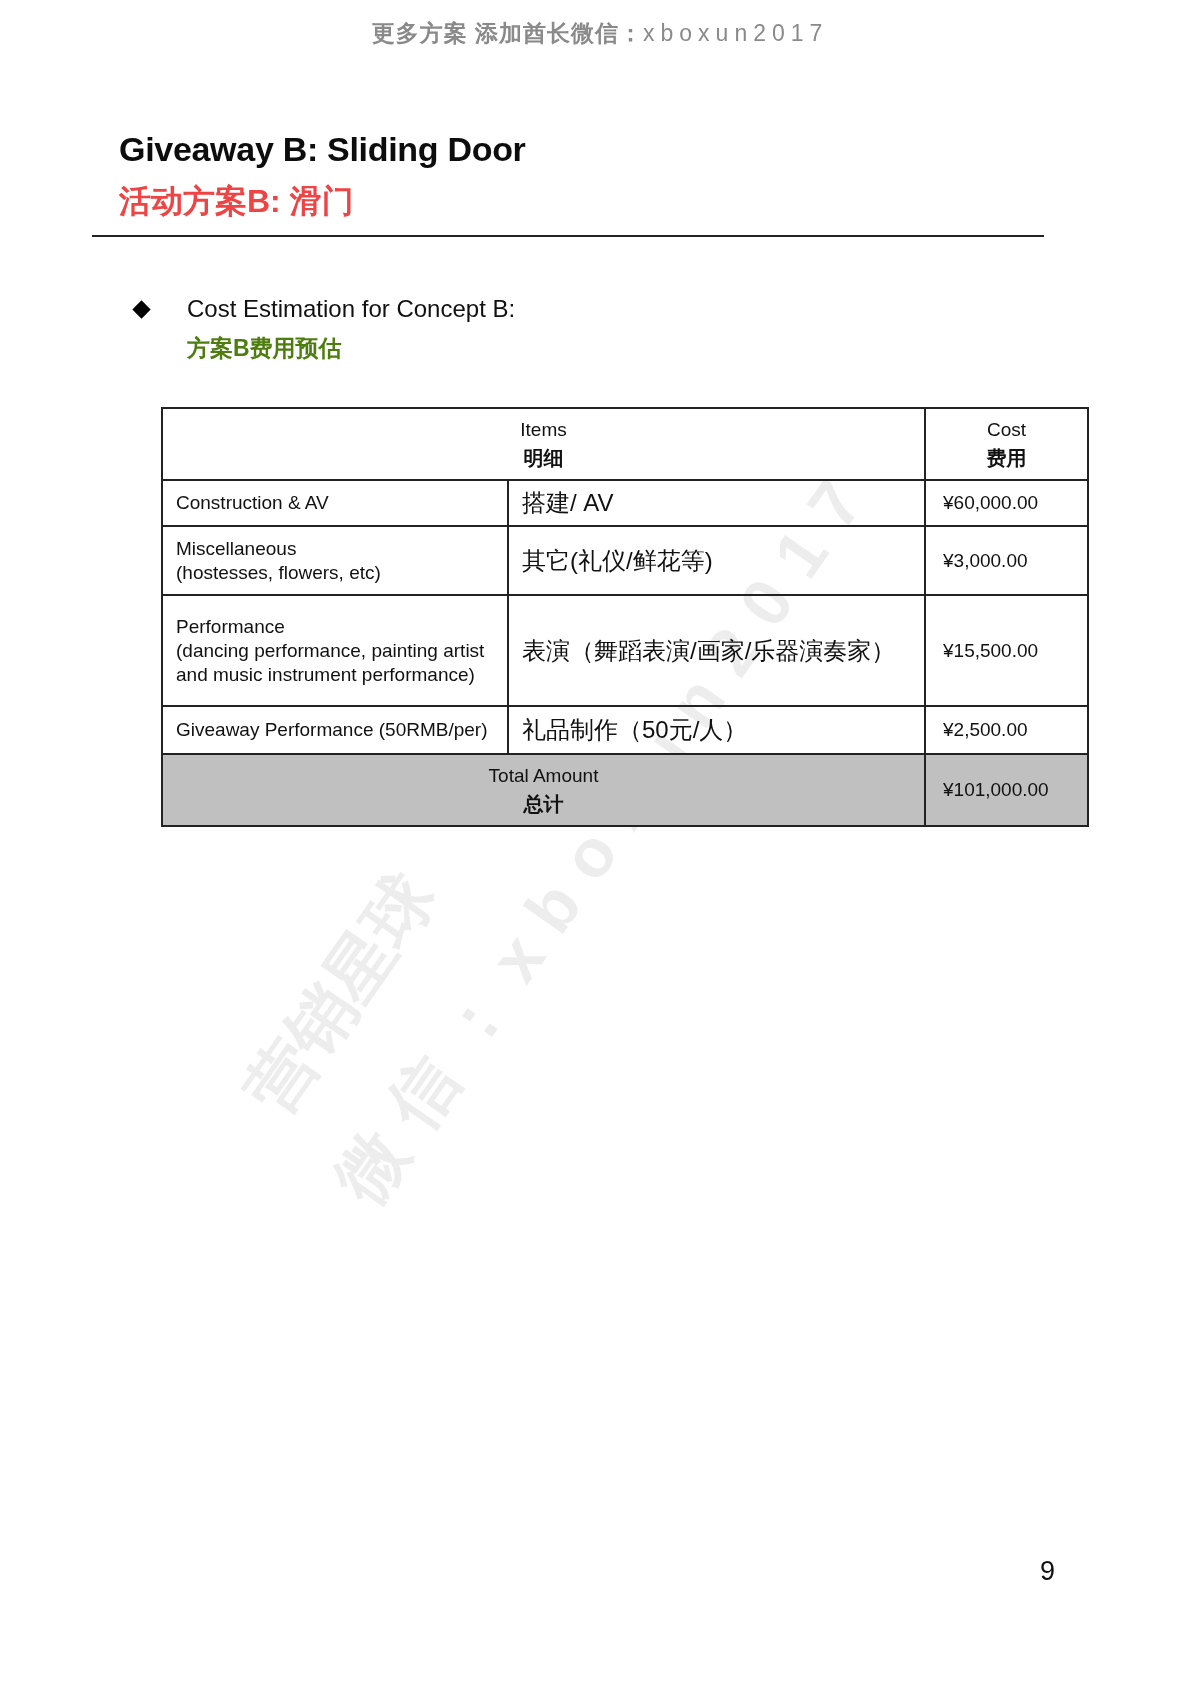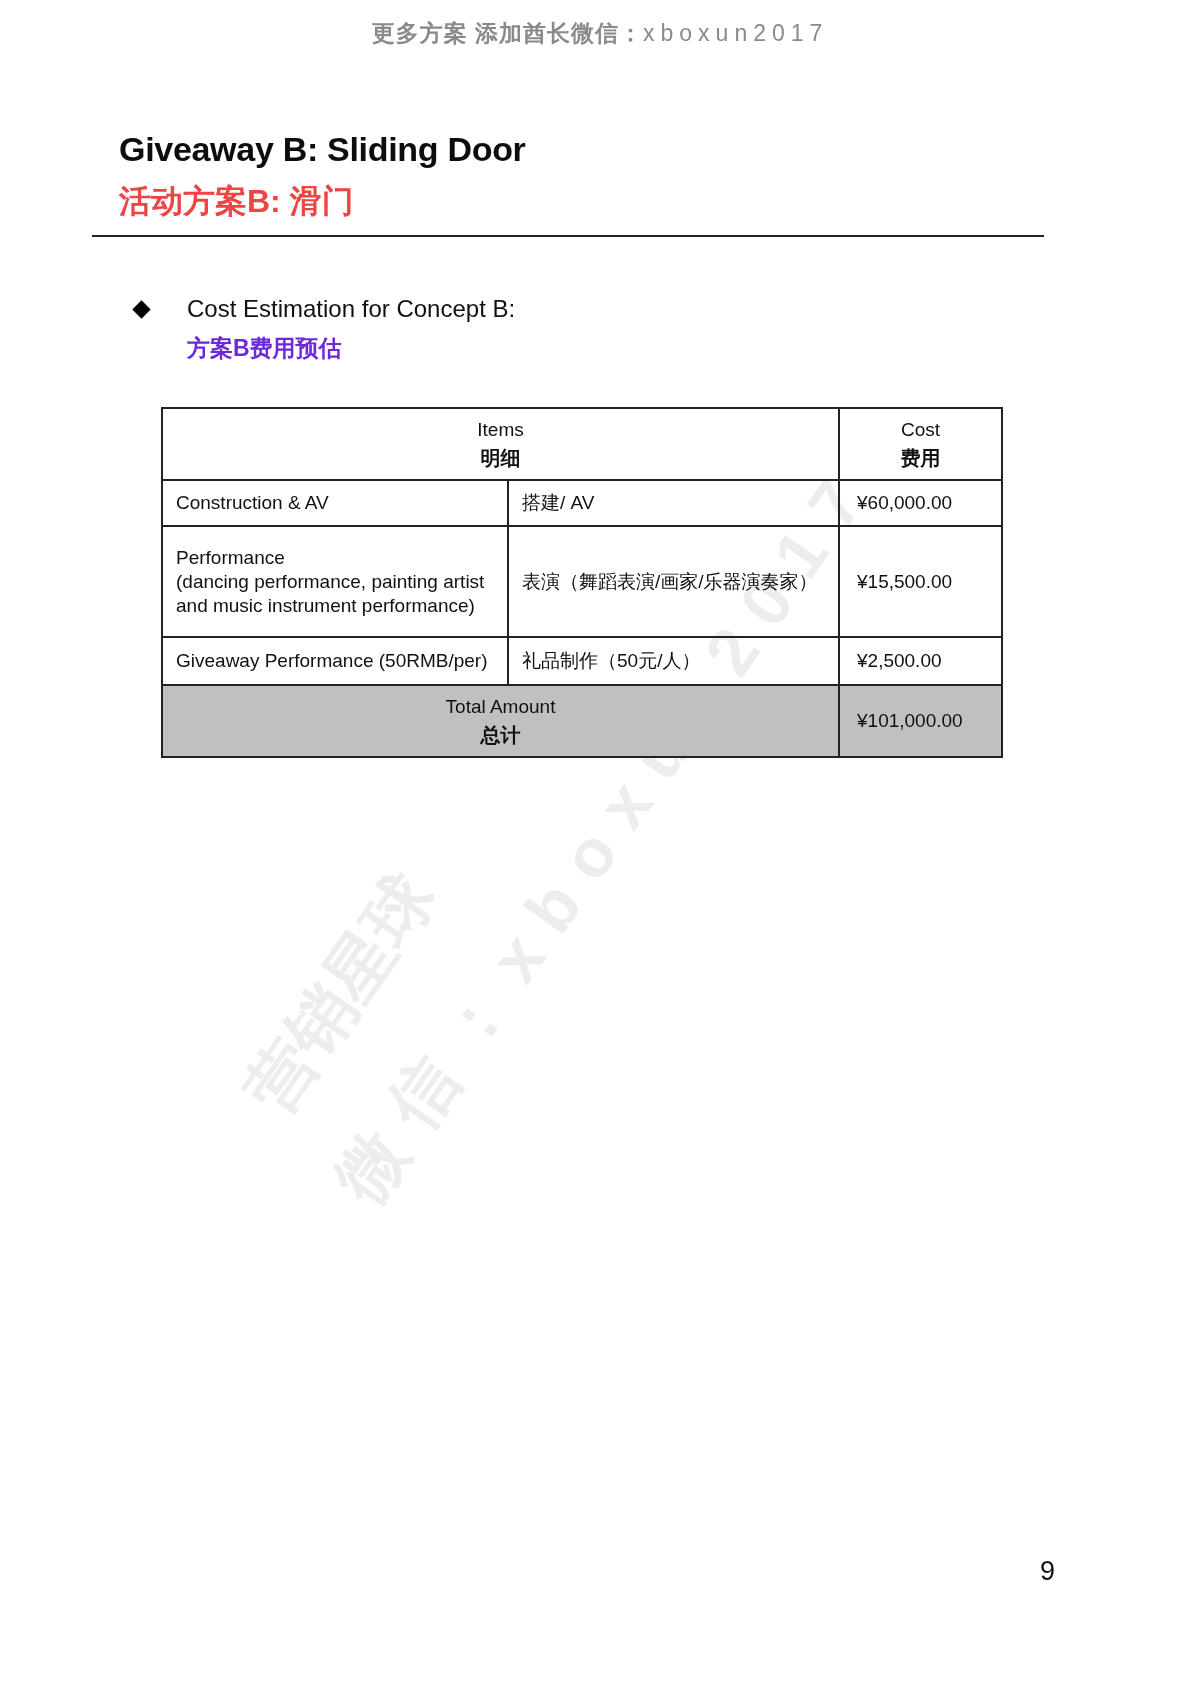--- a/index.html
+++ b/index.html
@@ -24,35 +24,35 @@
       position: absolute; left: 92px; top: 235px; width: 952px; height: 2px; background: #222;
     }
     .bullet-icon {
       position: absolute; left: 135px; top: 303px; width: 13px; height: 13px;
       background: #000; transform: rotate(45deg);
     }
     .section-en {
       position: absolute; left: 187px; top: 295px; font-size: 24px; color: #111;
     }
     .section-zh {
-      position: absolute; left: 187px; top: 333px; font-size: 23px; font-weight: bold; color: #6d28d9; text-align: center;
+      position: absolute; left: 187px; top: 333px; font-size: 23px; font-weight: bold; color: #4d7c0f; text-align: center;
     }
     table.cost {
-      position: absolute; left: 161px; top: 407px; width: 842px;
+      position: absolute; left: 161px; top: 407px; width: 928px;
       border-collapse: collapse; font-size: 19px; color: #111;
     }
     table.cost td, table.cost th {
       border: 2px solid #222; padding: 0 13px; vertical-align: middle; font-weight: normal;
     }
     table.cost th { text-align: center; line-height: 28px; }
     .hdr-items { width: 650px; height: 70px; }
     .hdr-cost { width: 135px; }
     .zh-b { font-weight: bold; display: block; font-size: 20px; }
     .en-col { width: 318px; line-height: 24px; }
-    .zh-col { font-weight: bold; font-size: 19px; }
+    .zh-col { font-weight: bold; font-size: 24px; }
     .cost-col { text-align: left; padding-left: 17px !important; }
     tr.r1 td { height: 44px; }
     tr.r2 td { height: 45px; }
     tr.r3 td { height: 67px; }
     tr.r4 td { height: 109px; }
     tr.r5 td { height: 46px; }
     tr.total td { background: #c0c0c0; height: 70px; }
     tr.total td.label { text-align: center; line-height: 28px; margin-top: 47px; }
     .wm {
       position: absolute; color: rgba(0,0,0,0.07); font-weight: bold;
@@ -92,20 +92,26 @@
     <th class="hdr-cost">
       <span>Cost</span>
       <span class="zh-b">费用</span>
     </th>
   </tr>
   <tr class="r1">
     <td class="en-col">Construction &amp; AV</td>
     <td class="zh-col">搭建/ AV</td>
     <td class="cost-col">¥60,000.00</td>
   </tr>
+  <tr class="r3">
+    <td class="en-col" style="white-space: pre-line;">Miscellaneous
+(hostesses, flowers, etc)</td>
+    <td class="zh-col">其它(礼仪/鲜花等)</td>
+    <td class="cost-col">¥3,000.00</td>
+  </tr>
   <tr class="r4">
     <td class="en-col" style="white-space: pre-line;">Performance
 (dancing performance, painting artist and music instrument performance)</td>
     <td class="zh-col">表演（舞蹈表演/画家/乐器演奏家）</td>
     <td class="cost-col">¥15,500.00</td>
   </tr>
   <tr class="r5">
     <td class="en-col" style="white-space: nowrap;">Giveaway Performance (50RMB/per)</td>
     <td class="zh-col">礼品制作（50元/人）</td>
     <td class="cost-col">¥2,500.00</td>

